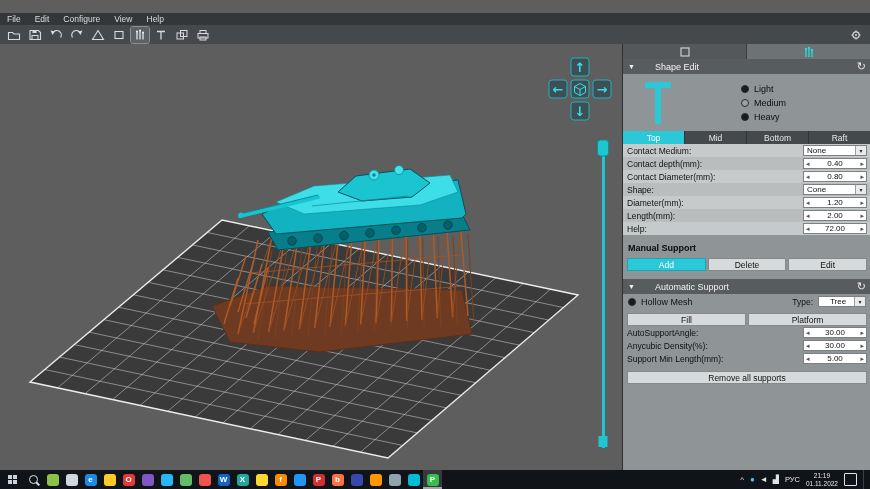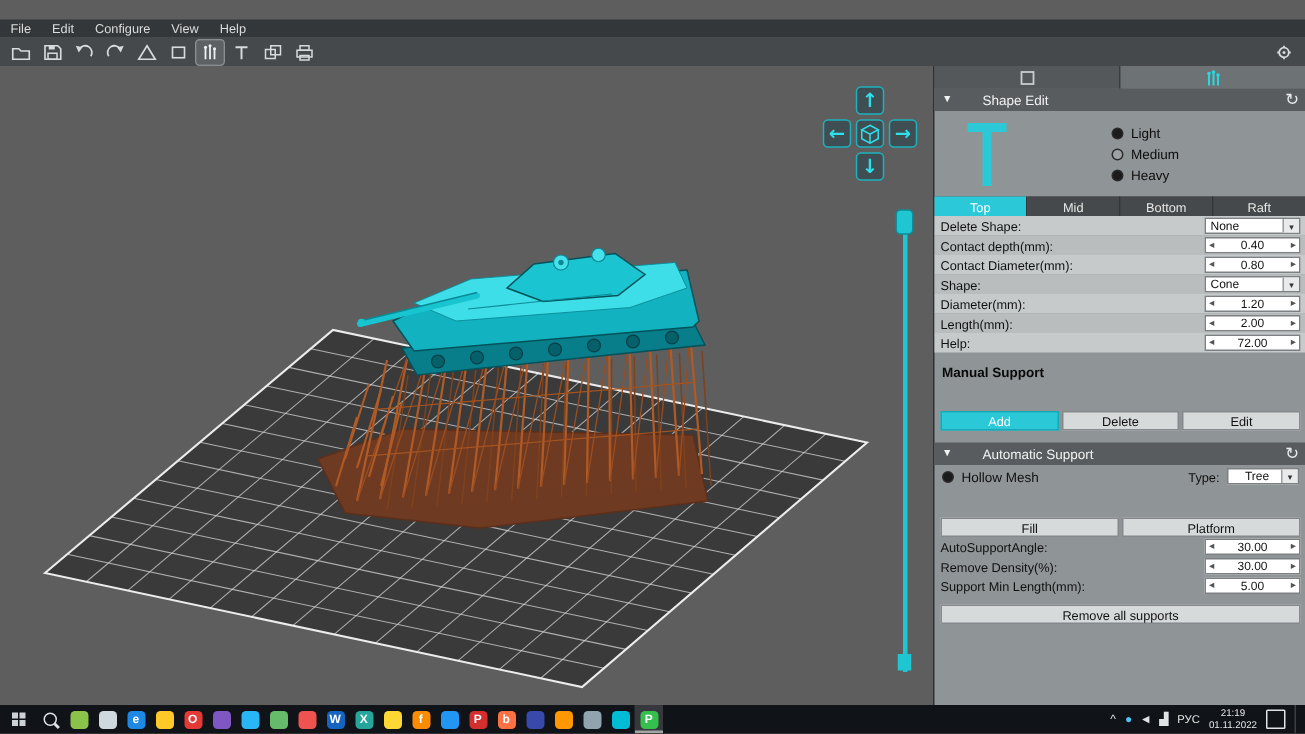--- a/index.html
+++ b/index.html
@@ -58,21 +58,21 @@
   .control{margin-left:auto;width:64px;height:11px;background:#fff;border:1px solid #7c8082;
            display:flex;align-items:center;font-size:8px;box-sizing:border-box;}
   .control .val{flex:1;padding-left:3px;color:#111;}
   .control .dd{width:10px;height:100%;border-left:1px solid #9aa0a2;background:#e8eaeb;display:flex;
                align-items:center;justify-content:center;font-size:6px;color:#333;}
   .control.spin{justify-content:space-between;padding:0 2px;}
   .control.spin .val{flex:1;text-align:center;padding:0;}
   .control .arrow{font-size:7px;color:#555;line-height:1;}
   .manual-title{height:13px;margin-top:6px;display:flex;align-items:center;padding:0 5px;
                 font-weight:bold;font-size:9px;color:#0a0a0a;}
-  .btn-row{display:flex;gap:2px;padding:0 4px;height:13px;margin-top:20px;}
+  .btn-row{display:flex;gap:2px;padding:0 4px;height:13px;margin-top:4px;}
   .pbtn{flex:1;display:flex;align-items:center;justify-content:center;font-size:8.5px;background:#d7dadb;
         border:1px solid #85898b;color:#111;box-sizing:border-box;}
   .pbtn.accent{background:#2bc8d8;border-color:#17a9b8;color:#fff;}
   .hollow-row{height:15px;display:flex;align-items:center;gap:5px;padding:0 5px;font-size:9px;}
   .type-label{margin-left:auto;font-size:8.5px;}
   .type-select{margin-left:0;width:48px;text-align:center;}
   .remove-wrap{padding:0 4px;margin-top:6px;}
   .pbtn.remove{height:13px;}
 
   
@@ -357,21 +357,21 @@
     </div>
 
     <div class="subtabs" id="subtabs">
         <div class="subtab active">Top</div>
         <div class="subtab">Mid</div>
         <div class="subtab">Bottom</div>
         <div class="subtab">Raft</div>
       </div>
     <div id="shape-rows">
         <div class="frow">
-          <span class="lbl">Delete Shape:</span>
+          <span class="lbl">Contact Medium:</span>
           <div class="control select">
             <span class="val">None</span>
             <span class="dd">▾</span>
           </div>
         </div>
         <div class="frow">
           <span class="lbl">Contact depth(mm):</span>
           <div class="control spin">
             <span class="arrow">◂</span>
             <span class="val">0.40</span>
@@ -449,21 +449,21 @@
     <div id="auto-rows">
         <div class="frow">
           <span class="lbl">AutoSupportAngle:</span>
           <div class="control spin">
             <span class="arrow">◂</span>
             <span class="val">30.00</span>
             <span class="arrow">▸</span>
           </div>
         </div>
         <div class="frow">
-          <span class="lbl">Remove Density(%):</span>
+          <span class="lbl">Anycubic Density(%):</span>
           <div class="control spin">
             <span class="arrow">◂</span>
             <span class="val">30.00</span>
             <span class="arrow">▸</span>
           </div>
         </div>
         <div class="frow">
           <span class="lbl">Support Min Length(mm):</span>
           <div class="control spin">
             <span class="arrow">◂</span>

